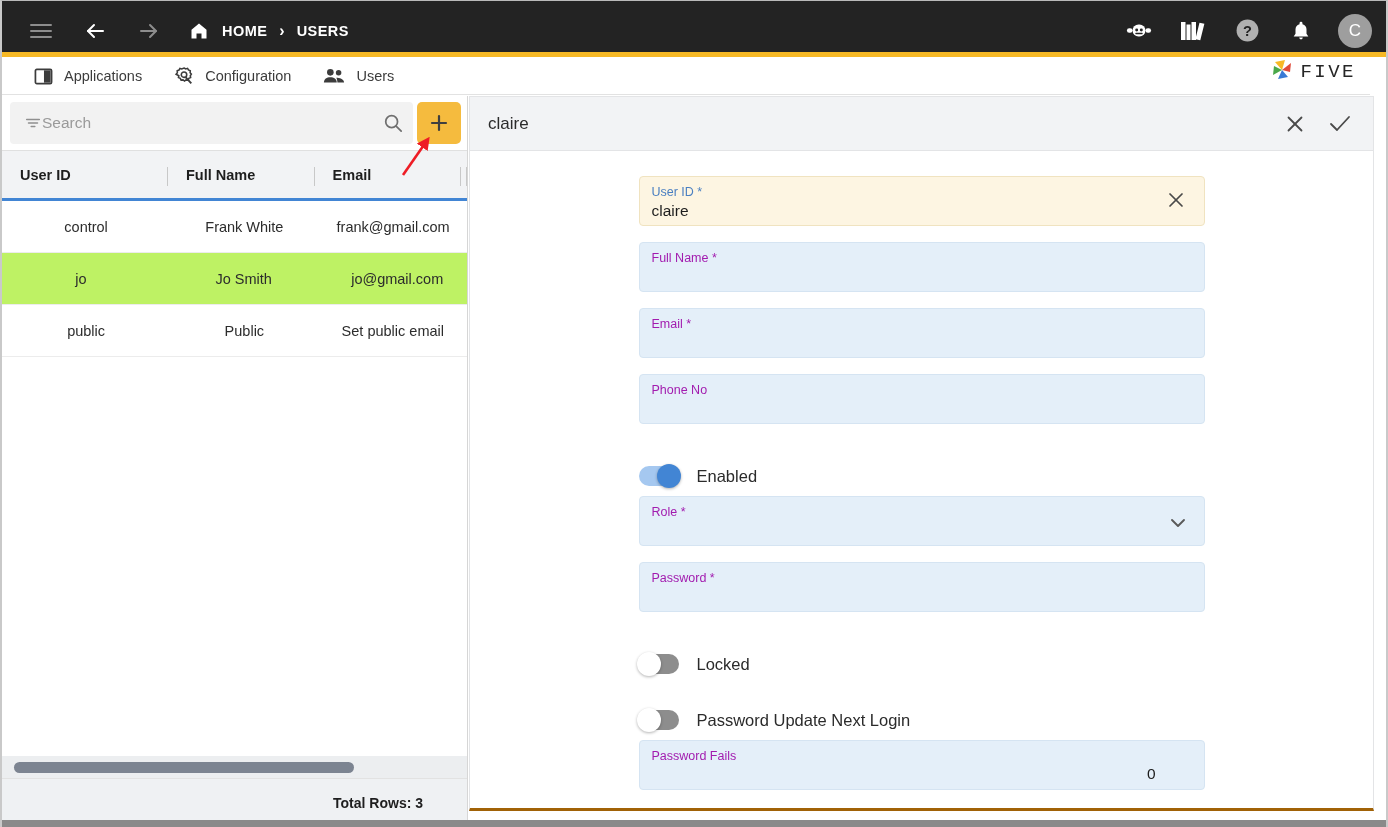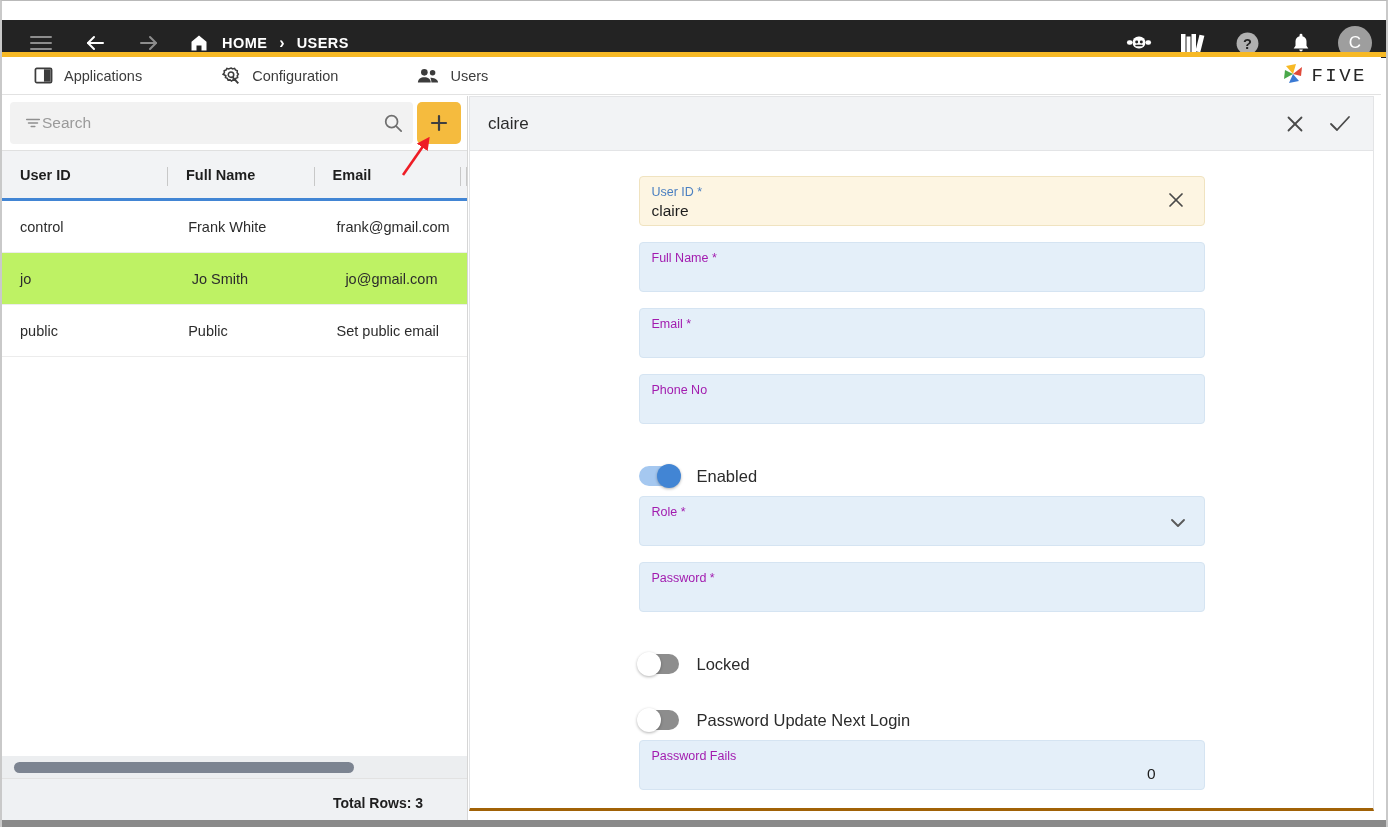--- a/index.html
+++ b/index.html
@@ -16,25 +16,24 @@
     width: 1388px; height: 827px;
     background: #ffffff;
     border-left: 2px solid #c9c9c9;
     border-right: 2px solid #c9c9c9;
     border-top: 1px solid #b9b9b9;
   }
 
   
   .topbar {
     position: absolute; top: 0; left: 0; right: 0;
-    height: 38px;
+    height: 51px;
     background: #232323;
     display: flex; align-items: center;
     padding: 8px 14px 0 22px;
-    margin-top: 19px;
   }
   .topbar-accent {
     position: absolute; top: 51px; left: 0; right: 0;
     height: 5px; background: #f7b925;
   }
   .tb-icon {
     display: flex; align-items: center; justify-content: center;
     width: 34px; height: 34px; cursor: pointer;
     color: #ffffff; flex: none;
   }
@@ -59,25 +58,24 @@
   }
   .avatar {
     width: 34px; height: 34px; border-radius: 50%;
     background: #9e9e9e; color: #ffffff;
     display: flex; align-items: center; justify-content: center;
     font-size: 17px; cursor: pointer; flex: none;
   }
 
   
   .tabstrip {
-    position: absolute; top: 56px; left: 0; right: 5px;
+    position: absolute; top: 56px; left: 0; right: 16px;
     height: 38px; background: #ffffff;
-    display: flex; align-items: center; padding-left: 16px;
+    display: flex; align-items: flex-start; padding-left: 16px;
     border-bottom: 1px solid #e2e2e2;
-    gap: 47px;
   }
   .tab {
     display: flex; align-items: center; gap: 11px;
     padding: 0 16px; height: 38px; cursor: pointer;
     color: #3c3c3c; font-size: 14.5px;
   }
   .tab .ticon { color: #3c3c3c; display: flex; }
   .logo {
     margin-left: auto; margin-right: 14px;
     display: flex; align-items: center; gap: 5px;
@@ -137,21 +135,21 @@
   .col2 { width: 150px; }
   .col3 { width: 150px; }
   .col4 { width: 6px; padding: 0; }
   .grid-row {
     display: flex; height: 52px; align-items: center;
     border-bottom: 1px solid #ececec; cursor: pointer;
   }
   .grid-row.alt { background: #bef264; gap: 14px; }
   .gc {
     font-size: 14.5px; color: #2c2c2c; padding: 0 18px;
-    white-space: nowrap; overflow: hidden;
+    white-space: nowrap; overflow: hidden; text-align: center;
   }
   .grid-body { background: #ffffff; }
 
   
   .hscroll-track {
     position: absolute; left: 0; right: 0; bottom: 49px;
     height: 22px; background: #eceef0;
     display: flex; align-items: center; padding: 0 12px;
   }
   .hscroll-thumb {

